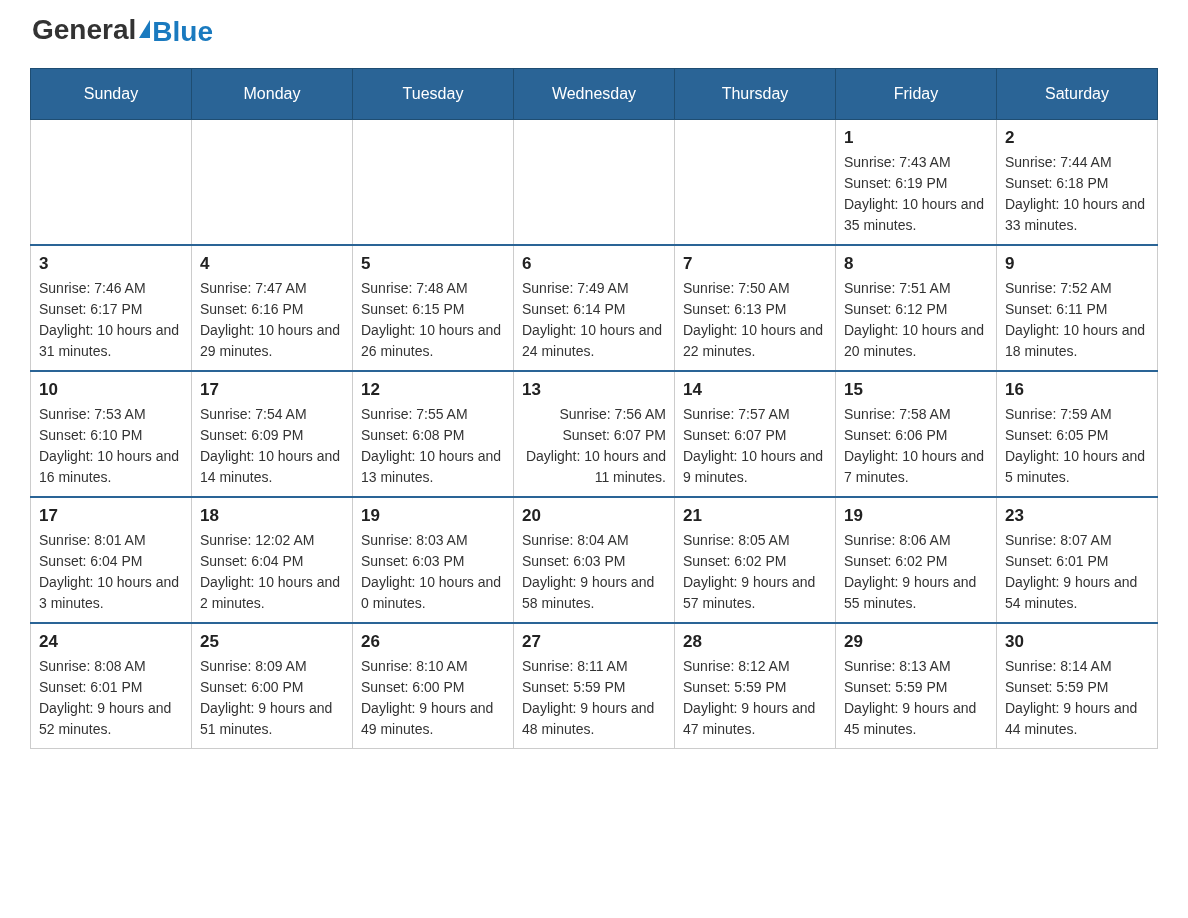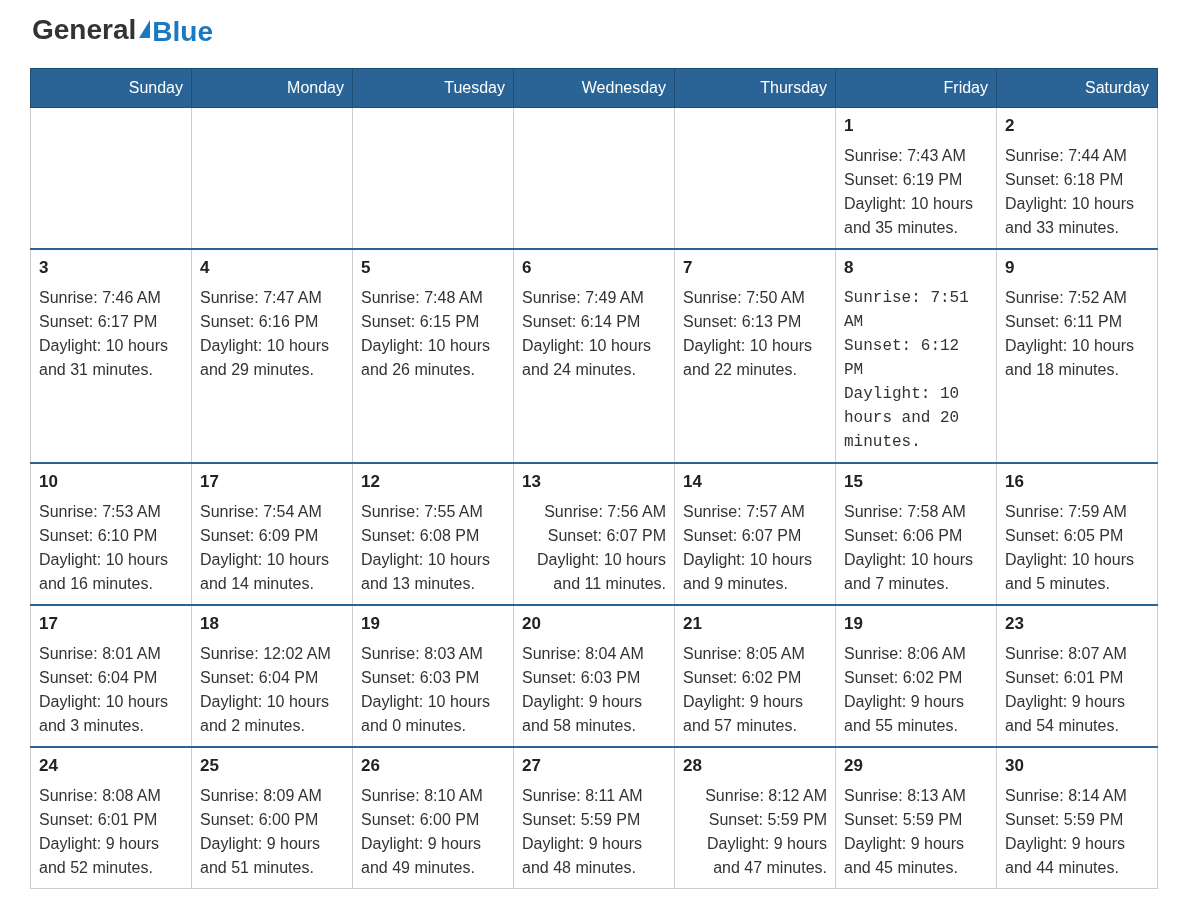--- a/index.html
+++ b/index.html
@@ -36,46 +36,45 @@
       margin-top: 5px;
     }
     .calendar {
       width: 100%;
       border-collapse: collapse;
       border: 1px solid #ccc;
     }
     .calendar th {
       background: #2a6496;
       color: #fff;
-      padding: 10px 8px;
+      padding: 16px 8px;
       font-size: 16px;
       font-weight: normal;
-      text-align: right;
+      text-align: center;
       border: 1px solid #1e4d72;
     }
     .calendar td {
       vertical-align: top;
       padding: 8px;
       border: 1px solid #ccc;
       width: calc(100% / 7);
       min-height: 110px;
       font-size: 13px;
       color: #333;
     }
     .day-number {
       font-size: 17px;
       font-weight: bold;
       color: #222;
       margin-bottom: 4px;
     }
     .day-info {
-      font-size: 16px;
+      font-size: 14px;
       line-height: 1.5;
       color: #333;
-      margin-top: 8px;
     }
     .empty-cell {
       background: #fff;
     }
     .row-divider {
       border-top: 2px solid #2a6496;
     }
   </style>
 </head>
 <body>
@@ -149,21 +148,21 @@
 Daylight: 10 hours and 24 minutes.</div>
         </td>
         <td>
           <div class="day-number">7</div>
           <div class="day-info" style="white-space: pre-line;">Sunrise: 7:50 AM
 Sunset: 6:13 PM
 Daylight: 10 hours and 22 minutes.</div>
         </td>
         <td>
           <div class="day-number">8</div>
-          <div class="day-info" style="white-space: pre-line; font-family: Liberation Mono, monospace;">Sunrise: 7:51 AM
+          <div class="day-info" style="white-space: pre-line;">Sunrise: 7:51 AM
 Sunset: 6:12 PM
 Daylight: 10 hours and 20 minutes.</div>
         </td>
         <td>
           <div class="day-number">9</div>
           <div class="day-info" style="white-space: pre-line;">Sunrise: 7:52 AM
 Sunset: 6:11 PM
 Daylight: 10 hours and 18 minutes.</div>
         </td>
       </tr>
@@ -275,21 +274,21 @@
 Daylight: 9 hours and 49 minutes.</div>
         </td>
         <td>
           <div class="day-number">27</div>
           <div class="day-info" style="white-space: pre-line;">Sunrise: 8:11 AM
 Sunset: 5:59 PM
 Daylight: 9 hours and 48 minutes.</div>
         </td>
         <td>
           <div class="day-number">28</div>
-          <div class="day-info" style="white-space: pre-line; text-align: right;">Sunrise: 8:12 AM
+          <div class="day-info" style="white-space: pre-line;">Sunrise: 8:12 AM
 Sunset: 5:59 PM
 Daylight: 9 hours and 47 minutes.</div>
         </td>
         <td>
           <div class="day-number">29</div>
           <div class="day-info" style="white-space: pre-line;">Sunrise: 8:13 AM
 Sunset: 5:59 PM
 Daylight: 9 hours and 45 minutes.</div>
         </td>
         <td>

